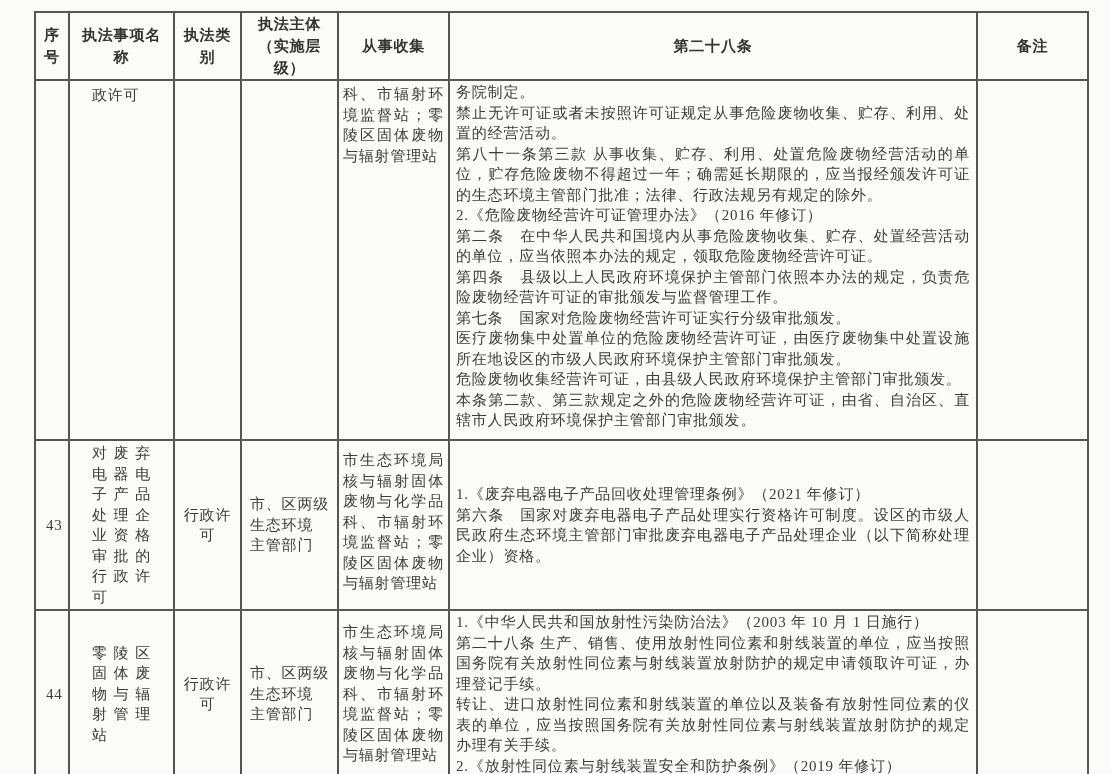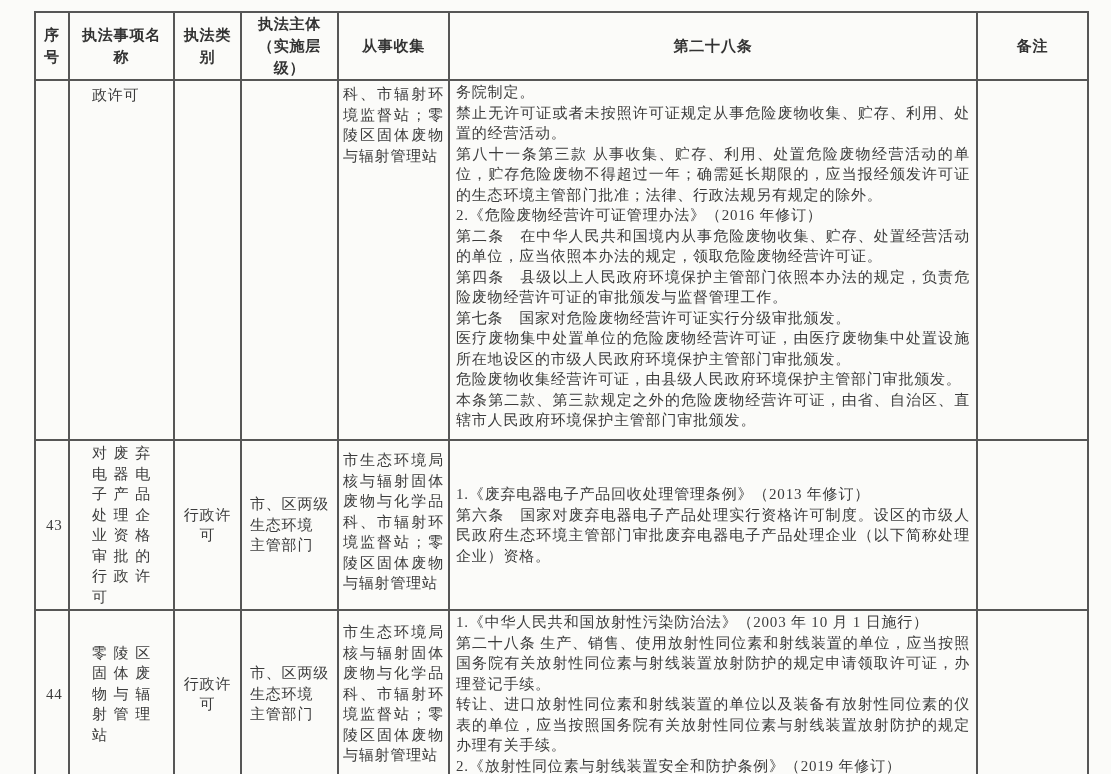--- a/index.html
+++ b/index.html
@@ -102,21 +102,21 @@
       </tr>
 
       <tr class="row-43">
         <td class="c-seq">43</td>
         <td class="c-name">对废弃电器电子产品处理企业资格审批的行政许可</td>
         <td class="c-cat">行政许可</td>
         <td class="c-subj">市、区两级
 生态环境
 主管部门</td>
         <td class="c-agency">市生态环境局核与辐射固体废物与化学品科、市辐射环境监督站；零陵区固体废物与辐射管理站</td>
-        <td class="c-basis">1.《废弃电器电子产品回收处理管理条例》（2013 年修订）
+        <td class="c-basis">1.《废弃电器电子产品回收处理管理条例》（2021 年修订）
 第六条　国家对废弃电器电子产品处理实行资格许可制度。设区的市级人民政府生态环境主管部门审批废弃电器电子产品处理企业（以下简称处理企业）资格。</td>
         <td class="c-remark"></td>
       </tr>
 
       <tr class="row-44">
         <td class="c-seq">44</td>
         <td class="c-name">零陵区固体废物与辐射管理站</td>
         <td class="c-cat">行政许可</td>
         <td class="c-subj">市、区两级
 生态环境

